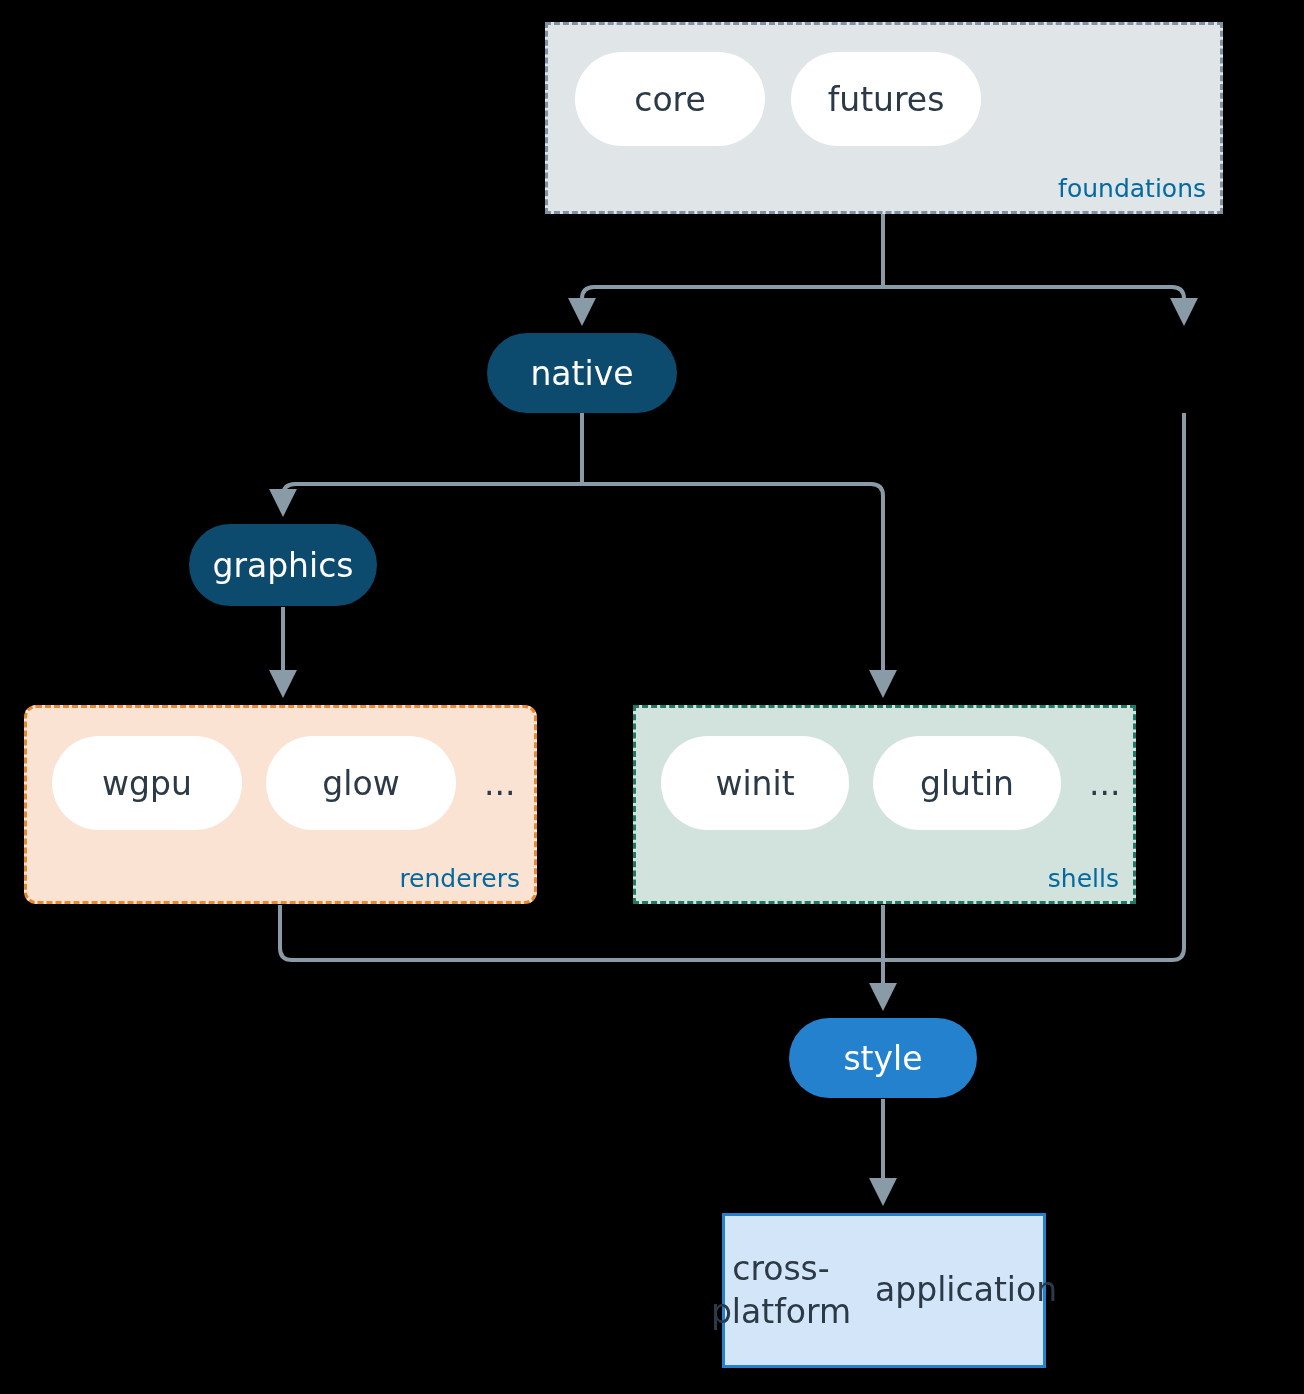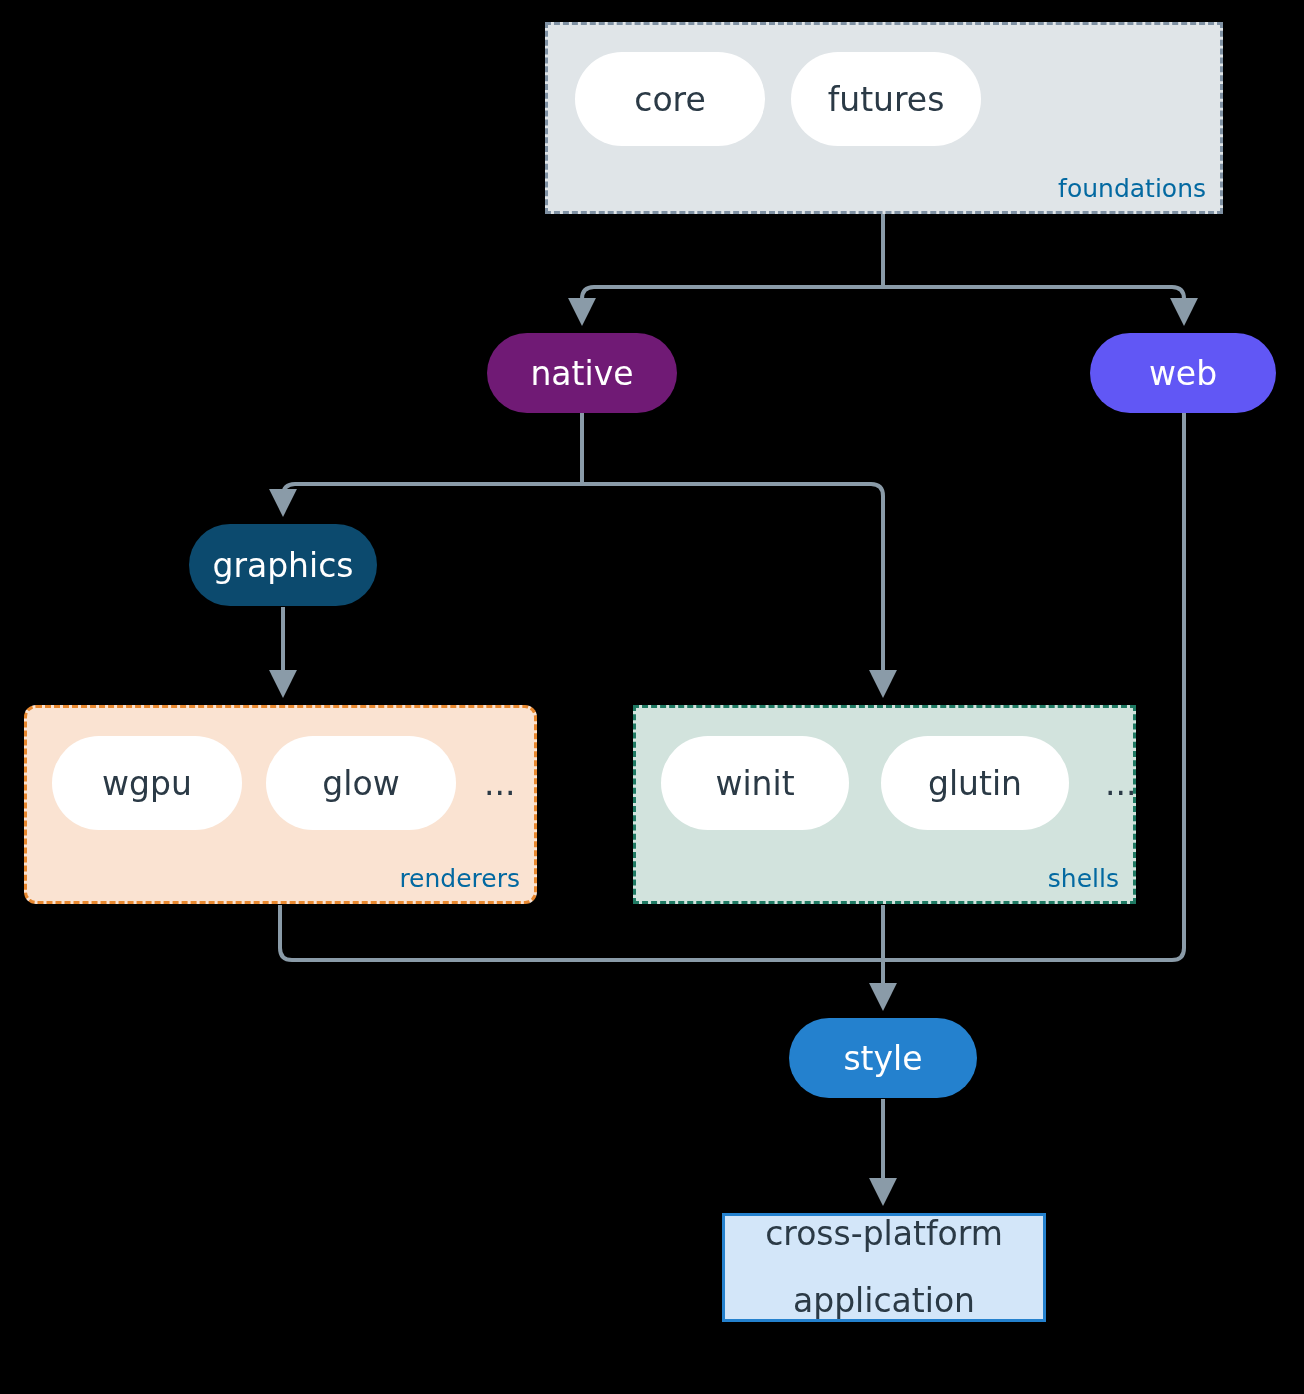--- a/index.html
+++ b/index.html
@@ -101,47 +101,47 @@
     box-sizing: border-box;
     display: flex;
     align-items: center;
     justify-content: center;
     color: #FFFFFF;
     font-size: 33px;
     white-space: nowrap;
   }
   #node-native {
     left: 487px; top: 333px; width: 190px; height: 80px;
-    border-radius: 40px; background: #701a75;
+    border-radius: 40px; background: #0c4a6e;
   }
   #node-web {
     left: 1090px; top: 333px; width: 186px; height: 80px;
     border-radius: 40px; background: #6157F5;
   }
   #node-graphics {
     left: 189px; top: 524px; width: 188px; height: 82px;
     border-radius: 41px; background: #0c4a6e;
   }
   #node-iced {
     left: 789px; top: 1018px; width: 188px; height: 80px;
     border-radius: 40px; background: #2481CE;
   }
 
   
   #node-application {
     position: absolute;
     left: 722px;
     top: 1213px;
     width: 324px;
-    height: 109px;
+    height: 155px;
     box-sizing: border-box;
     background: #D3E6F9;
     border: 3px solid #2481CE;
     display: flex;
-    flex-direction: column;
+    flex-direction: row;
     align-items: center;
     justify-content: center;
     color: #2B3A46;
     font-size: 33px;
     line-height: 1.30;
     text-align: center;
     gap: 24px;
   }
 </style>
 </head>
@@ -186,35 +186,34 @@
   <div class="group" id="group-foundations">
     <div class="group-row" style="left:27px; top:27px; gap:26px;">
       <div class="leaf" style="width:190px;">core</div>
       <div class="leaf" style="width:190px;">futures</div>
     </div>
     <div class="group-label">foundations</div>
   </div>
 
   <div class="node-pill" id="node-native">native</div>
 
-  <div class="node-pill" id="node-web">web</div>
 
   <div class="node-pill" id="node-graphics">graphics</div>
 
   <div class="group" id="group-renderers">
     <div class="group-row" style="left:25px; top:28px; gap:24px;">
       <div class="leaf" style="width:190px;">wgpu</div>
       <div class="leaf" style="width:190px;">glow</div>
       <div class="ellipsis">...</div>
     </div>
     <div class="group-label">renderers</div>
   </div>
 
   <div class="group" id="group-shells">
-    <div class="group-row" style="left:25px; top:28px; gap:32px;">
+    <div class="group-row" style="left:25px; top:28px; gap:24px;">
       <div class="leaf" style="width:188px;">winit</div>
       <div class="leaf" style="width:188px;">glutin</div>
       <div class="ellipsis">...</div>
     </div>
     <div class="group-label">shells</div>
   </div>
 
   <div class="node-pill" id="node-iced">style</div>
 
   <div id="node-application">

